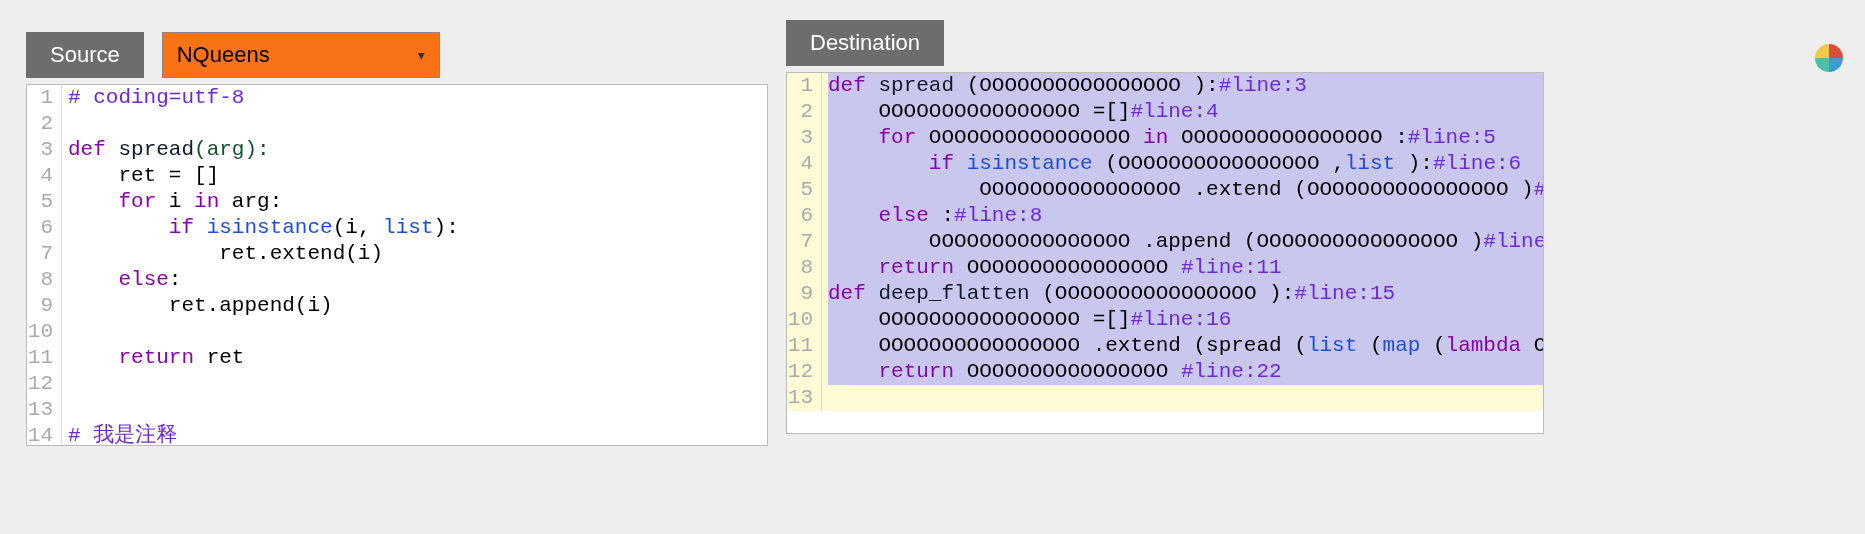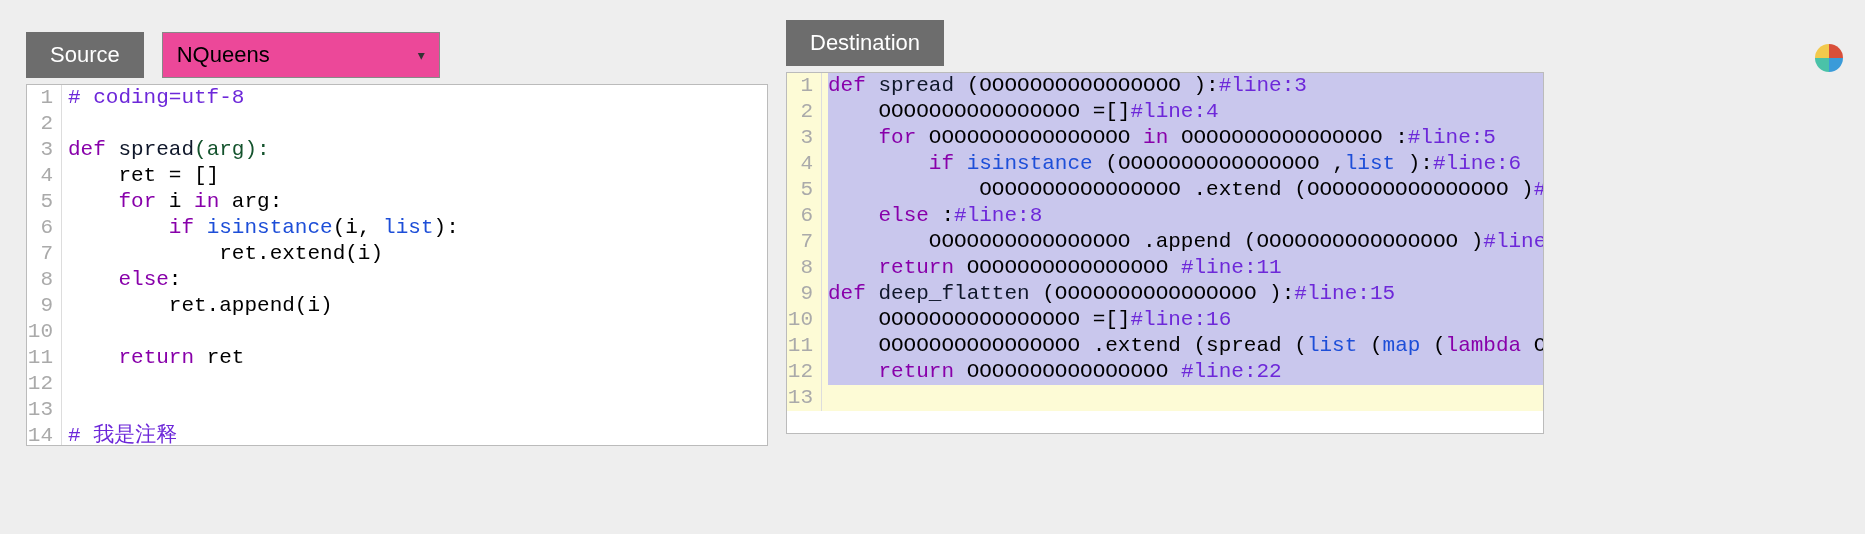--- a/index.html
+++ b/index.html
@@ -1,20 +1,20 @@
 <!DOCTYPE html>
 <html><head>
 <meta charset="utf-8">
 <style>
   * { box-sizing: border-box; margin: 0; padding: 0; }
   html, body { width: 1865px; height: 534px; background: #eeeeee; font-family: "Segoe UI", Arial, sans-serif; overflow: hidden; }
   .page { position: relative; width: 1865px; height: 534px; }
   .panel-header { display: flex; align-items: flex-end; height: 50px; }
   .tab { background: #6d6d6d; color: #fff; font-size: 22px; padding: 10px 24px; display: flex; align-items: center; }
-  .dropdown { margin-left: 18px; height: 46px; margin-top: 2px; background: #ec4899; border: 1px solid #888; font-size: 22px; padding: 0 14px; display: flex; align-items: center; justify-content: space-between; width: 278px; cursor: pointer; }
+  .dropdown { margin-left: 18px; height: 46px; margin-top: 2px; background: #f97316; border: 1px solid #888; font-size: 22px; padding: 0 14px; display: flex; align-items: center; justify-content: space-between; width: 278px; cursor: pointer; }
   .dropdown .chev { margin-left: auto; font-size: 14px; color: #333; }
   .source-panel { position: absolute; left: 26px; top: 28px; width: 742px; }
   .dest-panel { position: absolute; left: 786px; top: 16px; width: 758px; }
   .code-box { background: #fff; border: 1px solid #bbb; margin-top: 6px; height: 362px; overflow: hidden; position: relative; }
   .code-lines { font-family: Consolas, "Courier New", monospace; font-size: 21px; line-height: 26px; white-space: pre; }
   .line { display: flex; }
   .ln { width: 34px; text-align: right; color: #aaa; padding-right: 8px; flex: 0 0 34px; user-select: none; }
   .gutter-sep { width: 0; border-right: 1px solid #ddd; margin-right: 6px; }
   .code { flex: 1; } 
   .cm2 { color: #6d28d9; } 

